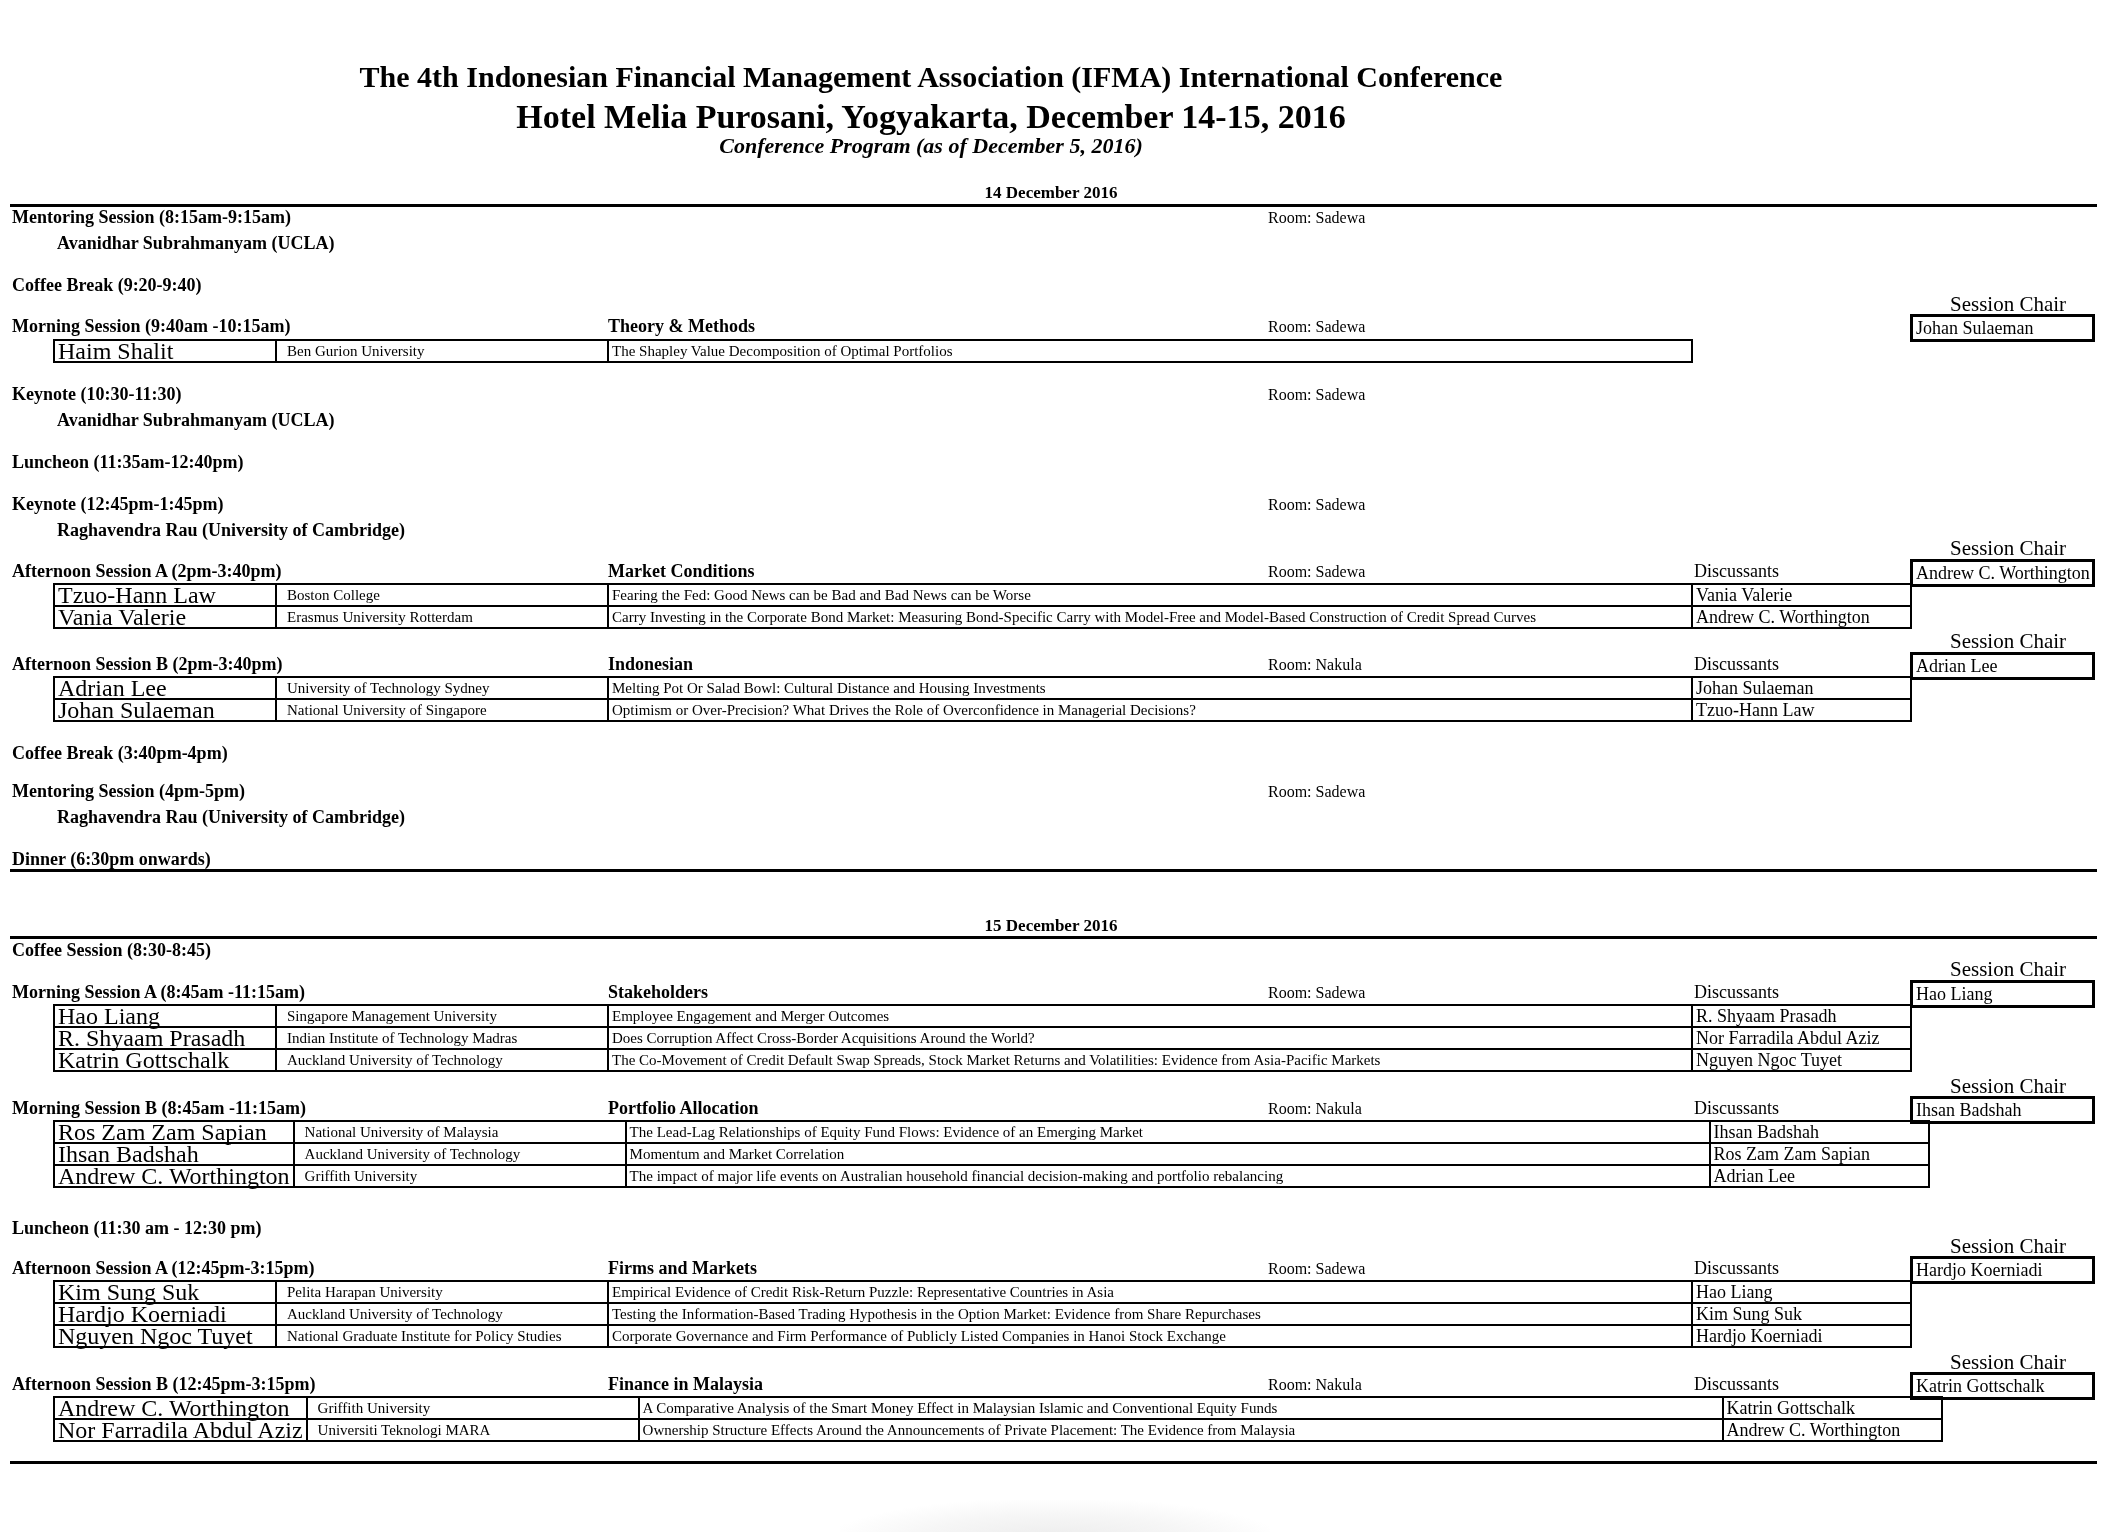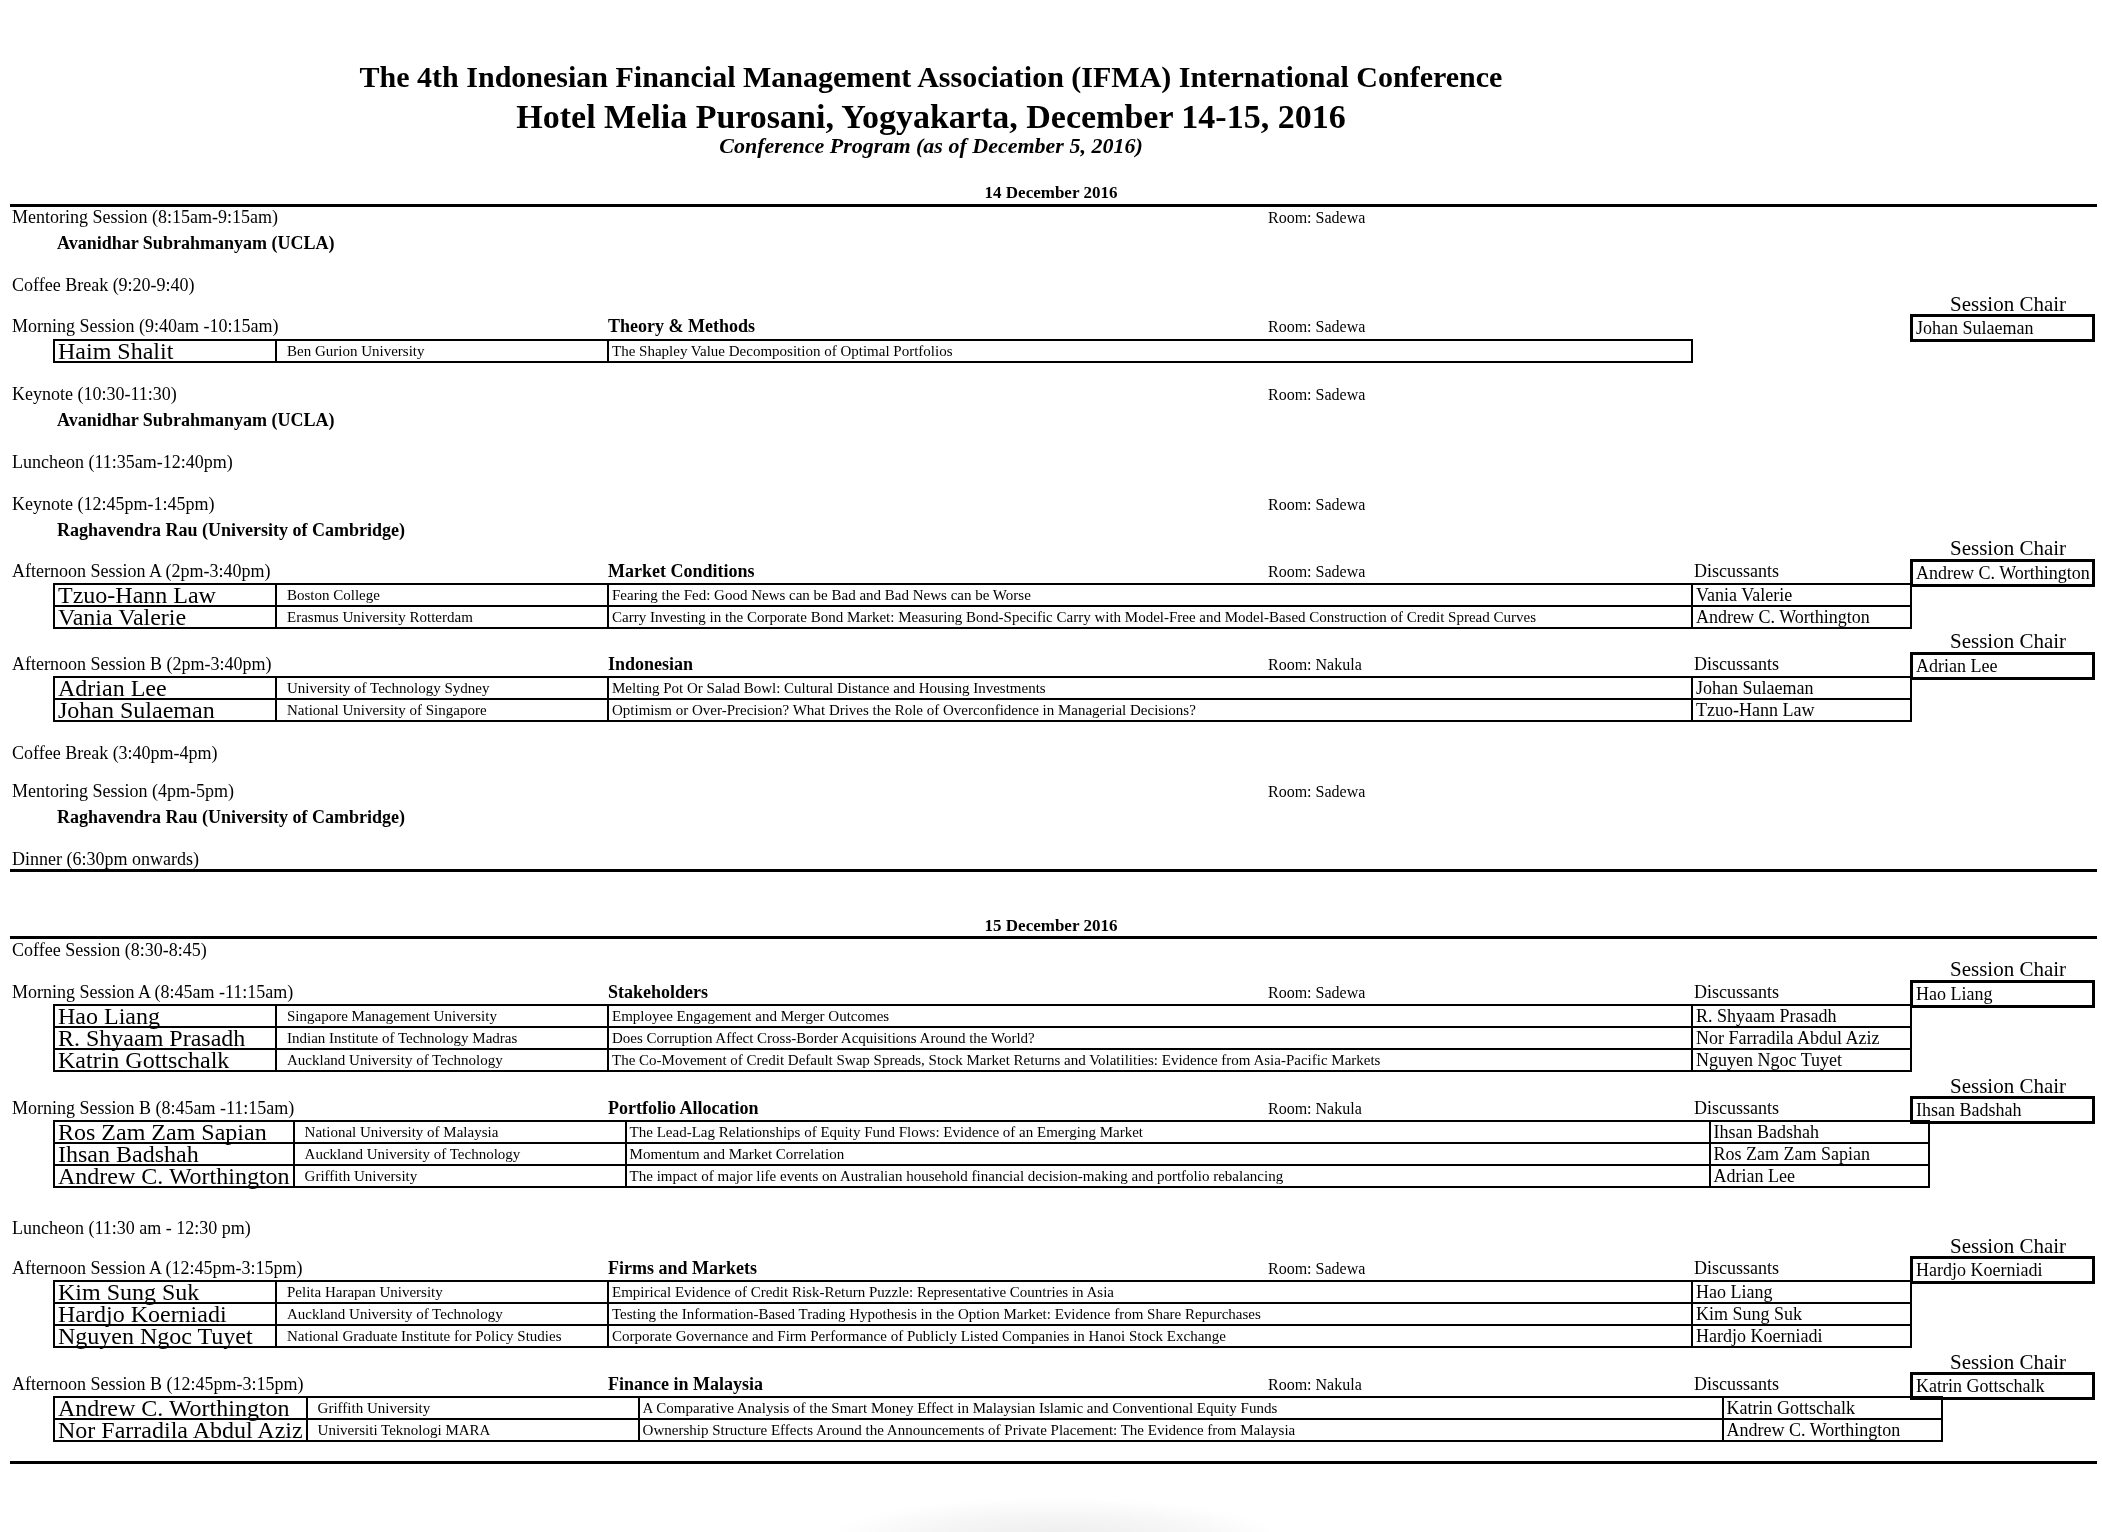--- a/index.html
+++ b/index.html
@@ -4,21 +4,21 @@
 <style>
   html, body { margin: 0; padding: 0; background: #ffffff; }
   body { width: 2102px; height: 1532px; position: relative; overflow: hidden;
          font-family: "Liberation Serif", "DejaVu Serif", serif; color: #000; }
   .hdr { position: absolute; left: 8px; width: 1846px; text-align: center; font-weight: bold; }
   .t1 { top: 60px; font-size: 30px; }
   .t2 { top: 98px; font-size: 34px; }
   .t3 { top: 133px; font-size: 22px; font-style: italic; }
   .day { position: absolute; left: 0; width: 2102px; text-align: center; font-weight: bold; font-size: 17px; }
   .rule { position: absolute; left: 10px; width: 2087px; height: 3px; background: #000; }
-  .lbl { position: absolute; font-weight: normal; font-size: 18px; white-space: nowrap; }
+  .lbl { position: absolute; font-weight: bold; font-size: 18px; white-space: nowrap; }
   .sub { position: absolute; left: 57px; font-weight: bold; font-size: 18px; white-space: nowrap; }
   .room { position: absolute; left: 1268px; font-size: 16px; white-space: nowrap; }
   .theme { position: absolute; left: 608px; font-weight: bold; font-size: 18px; white-space: nowrap; }
   .disc-h { position: absolute; left: 1694px; font-size: 18px; white-space: nowrap; text-align: center; }
   .chair-h { position: absolute; left: 1950px; font-size: 21px; white-space: nowrap; }
   .chair { position: absolute; left: 1910px; width: 176px; height: 22px; border: 3px solid #000;
            font-size: 18px; line-height: 22px; padding-left: 3px; white-space: nowrap; overflow: hidden; }
   table.papers { position: absolute; left: 53px; border-collapse: collapse; }
   table.papers td { border: 2.5px solid #000; height: 20px; padding: 0 3px; white-space: nowrap;
                     font-size: 15px; line-height: 20px; vertical-align: middle; }

